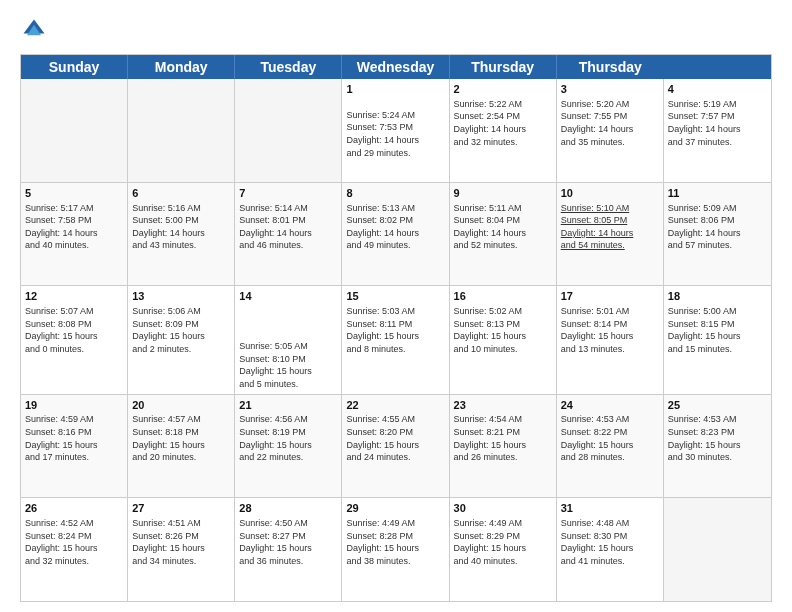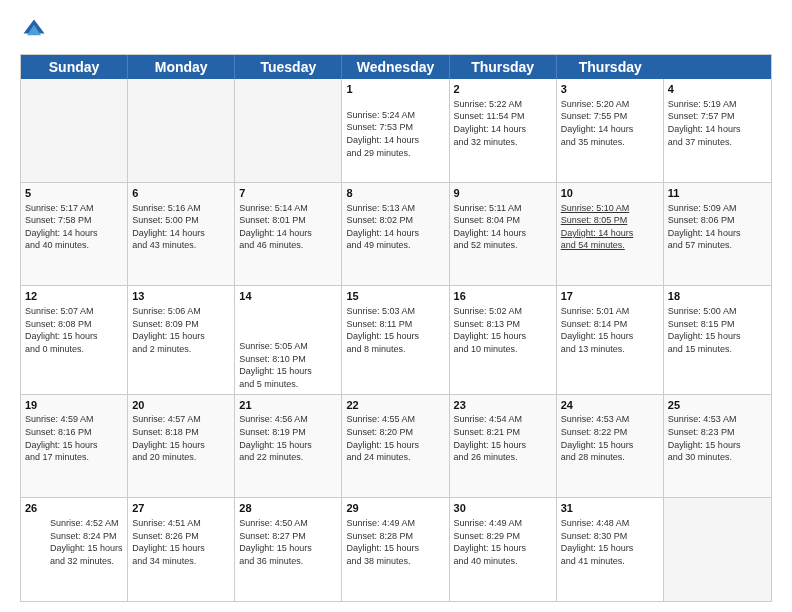--- a/index.html
+++ b/index.html
@@ -145,21 +145,21 @@
           <div class="cal-cell">
             <div class="day-num">1</div>
             <div class="cell-text" style="white-space: pre-line; margin-top: 12px;">Sunrise: 5:24 AM
 Sunset: 7:53 PM
 Daylight: 14 hours
 and 29 minutes.</div>
           </div>
           <div class="cal-cell">
             <div class="day-num">2</div>
             <div class="cell-text" style="white-space: pre-line;">Sunrise: 5:22 AM
-Sunset: 11:54 PM
+Sunset: 2:54 PM
 Daylight: 14 hours
 and 32 minutes.</div>
           </div>
           <div class="cal-cell">
             <div class="day-num">3</div>
             <div class="cell-text" style="white-space: pre-line;">Sunrise: 5:20 AM
 Sunset: 7:55 PM
 Daylight: 14 hours
 and 35 minutes.</div>
           </div>
@@ -320,21 +320,21 @@
             <div class="day-num">25</div>
             <div class="cell-text" style="white-space: pre-line;">Sunrise: 4:53 AM
 Sunset: 8:23 PM
 Daylight: 15 hours
 and 30 minutes.</div>
           </div>
         </div>
         <div class="cal-row">
           <div class="cal-cell">
             <div class="day-num">26</div>
-            <div class="cell-text" style="white-space: pre-line; margin-left: 25px;">Sunrise: 4:52 AM
+            <div class="cell-text" style="white-space: pre-line;">Sunrise: 4:52 AM
 Sunset: 8:24 PM
 Daylight: 15 hours
 and 32 minutes.</div>
           </div>
           <div class="cal-cell">
             <div class="day-num">27</div>
             <div class="cell-text" style="white-space: pre-line;">Sunrise: 4:51 AM
 Sunset: 8:26 PM
 Daylight: 15 hours
 and 34 minutes.</div>

